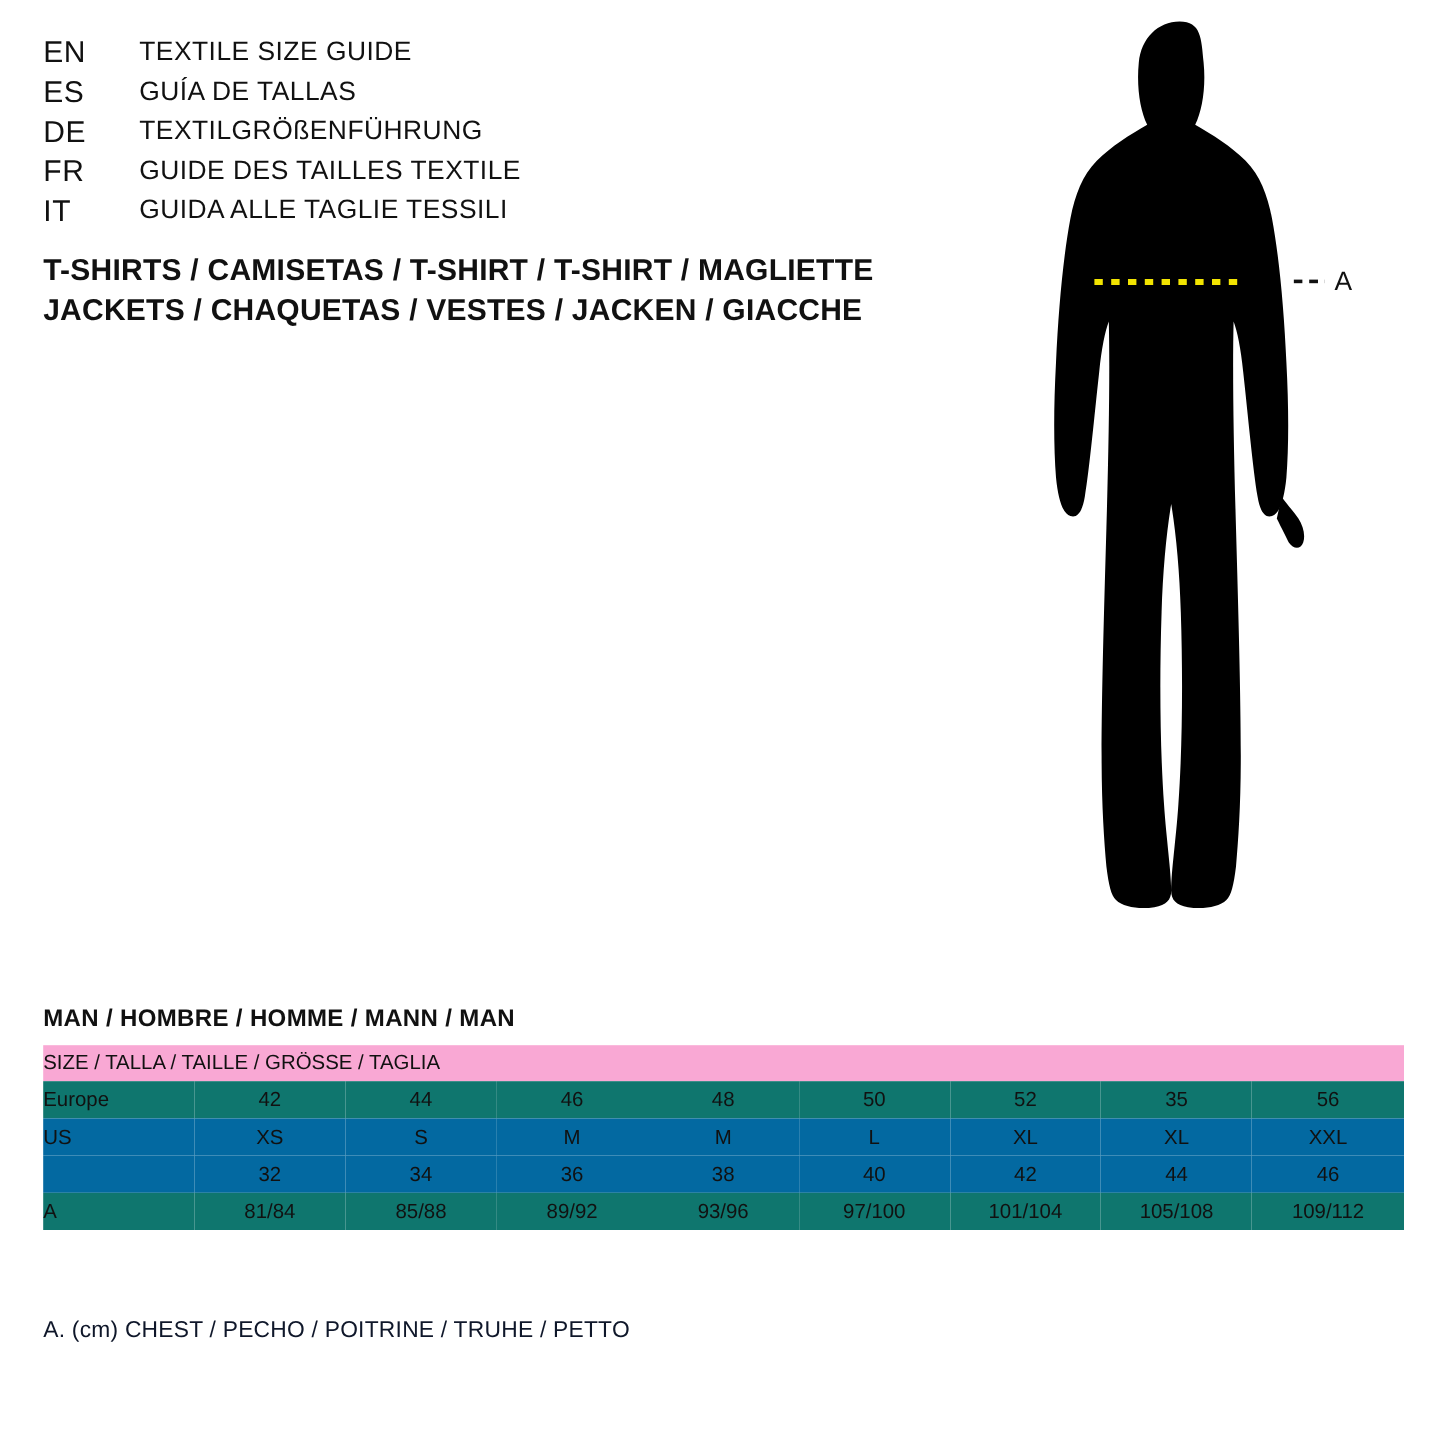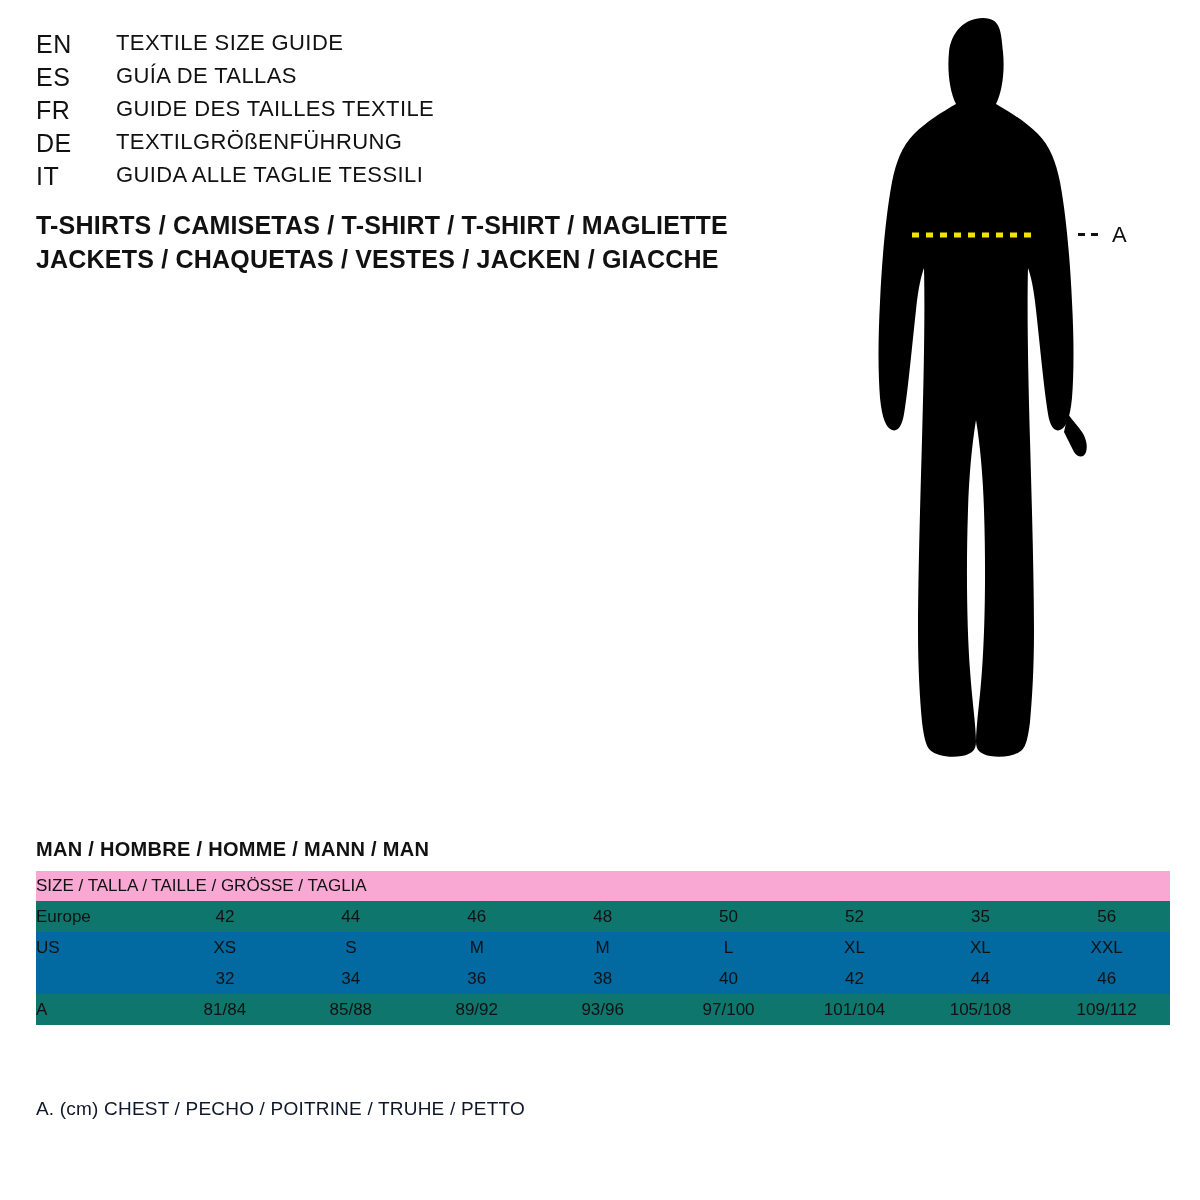--- a/index.html
+++ b/index.html
@@ -145,26 +145,26 @@
 <div class="lang-block">
   <div class="lang-row">
     <div class="lang-code">EN</div>
     <div class="lang-title">TEXTILE SIZE GUIDE</div>
   </div>
   <div class="lang-row">
     <div class="lang-code">ES</div>
     <div class="lang-title">GUÍA DE TALLAS</div>
   </div>
   <div class="lang-row">
+    <div class="lang-code">DE</div>
+    <div class="lang-title">TEXTILGRÖßENFÜHRUNG</div>
+  </div>
+  <div class="lang-row">
     <div class="lang-code">FR</div>
     <div class="lang-title">GUIDE DES TAILLES TEXTILE</div>
-  </div>
-  <div class="lang-row">
-    <div class="lang-code">DE</div>
-    <div class="lang-title">TEXTILGRÖßENFÜHRUNG</div>
   </div>
   <div class="lang-row">
     <div class="lang-code">IT</div>
     <div class="lang-title">GUIDA ALLE TAGLIE TESSILI</div>
   </div>
 </div>
 
 <div class="garment-lines">
   <div class="garment-line">T-SHIRTS / CAMISETAS / T-SHIRT / T-SHIRT / MAGLIETTE</div>
   <div class="garment-line">JACKETS / CHAQUETAS / VESTES / JACKEN / GIACCHE</div>

